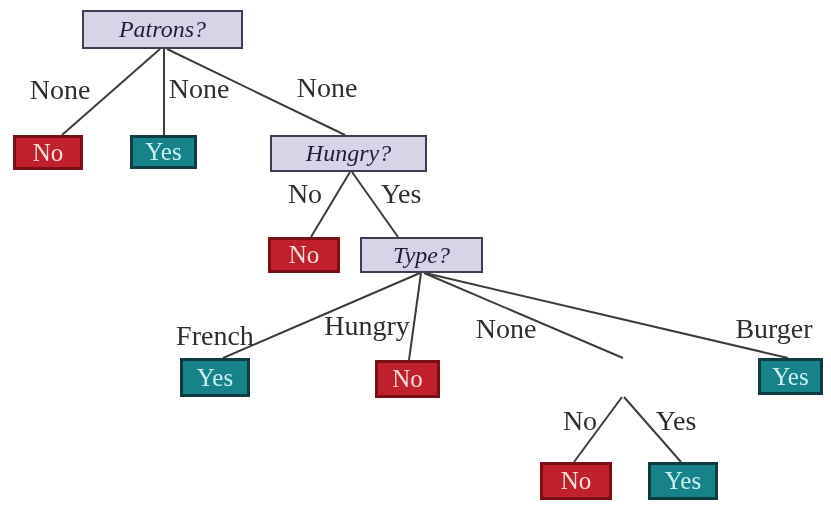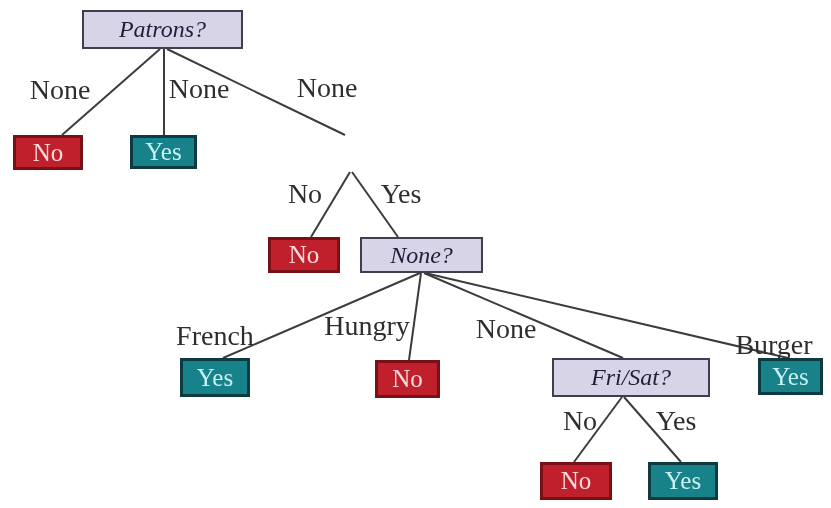--- a/index.html
+++ b/index.html
@@ -57,37 +57,37 @@
     <line x1="352" y1="172" x2="398" y2="237"></line>
     <line x1="420" y1="273" x2="223" y2="358"></line>
     <line x1="421" y1="273" x2="409" y2="360"></line>
     <line x1="424" y1="273" x2="623" y2="358"></line>
     <line x1="425" y1="273" x2="788" y2="358"></line>
     <line x1="622" y1="397" x2="574" y2="462"></line>
     <line x1="624" y1="397" x2="681" y2="462"></line>
   </svg>
 
   <div class="node question" style="left:82px;top:10px;width:161px;height:39px">Patrons?</div>
-  <div class="node question" style="left:360px;top:237px;width:123px;height:36px">None?</div>
-  <div class="node question" style="left:552px;top:358px;width:158px;height:39px">Fri/Sat?</div>
+  <div class="node question" style="left:270px;top:135px;width:157px;height:37px">Hungry?</div>
+  <div class="node question" style="left:360px;top:237px;width:123px;height:36px">Type?</div>
 
   <div class="node leaf no" style="left:13px;top:135px;width:70px;height:35px">No</div>
   <div class="node leaf yes" style="left:130px;top:135px;width:67px;height:34px">Yes</div>
   <div class="node leaf no" style="left:268px;top:237px;width:72px;height:36px">No</div>
   <div class="node leaf yes" style="left:180px;top:358px;width:70px;height:39px">Yes</div>
   <div class="node leaf no" style="left:375px;top:360px;width:65px;height:38px">No</div>
   <div class="node leaf yes" style="left:758px;top:358px;width:65px;height:37px">Yes</div>
   <div class="node leaf no" style="left:540px;top:462px;width:72px;height:38px">No</div>
   <div class="node leaf yes" style="left:648px;top:462px;width:70px;height:38px">Yes</div>
 
   <span class="edge-label" style="left:60px;top:90px">None</span>
   <span class="edge-label" style="left:199px;top:89px">None</span>
   <span class="edge-label" style="left:327px;top:88px">None</span>
   <span class="edge-label" style="left:305px;top:194px">No</span>
   <span class="edge-label" style="left:401px;top:194px">Yes</span>
   <span class="edge-label" style="left:215px;top:336px">French</span>
   <span class="edge-label" style="left:367px;top:326px">Hungry</span>
   <span class="edge-label" style="left:506px;top:329px">None</span>
-  <span class="edge-label" style="left:774px;top:345px">Burger</span>
+  <span class="edge-label" style="left:774px;top:329px">Burger</span>
   <span class="edge-label" style="left:580px;top:421px">No</span>
   <span class="edge-label" style="left:676px;top:421px">Yes</span>
 
 </div>
 
 </body></html>

